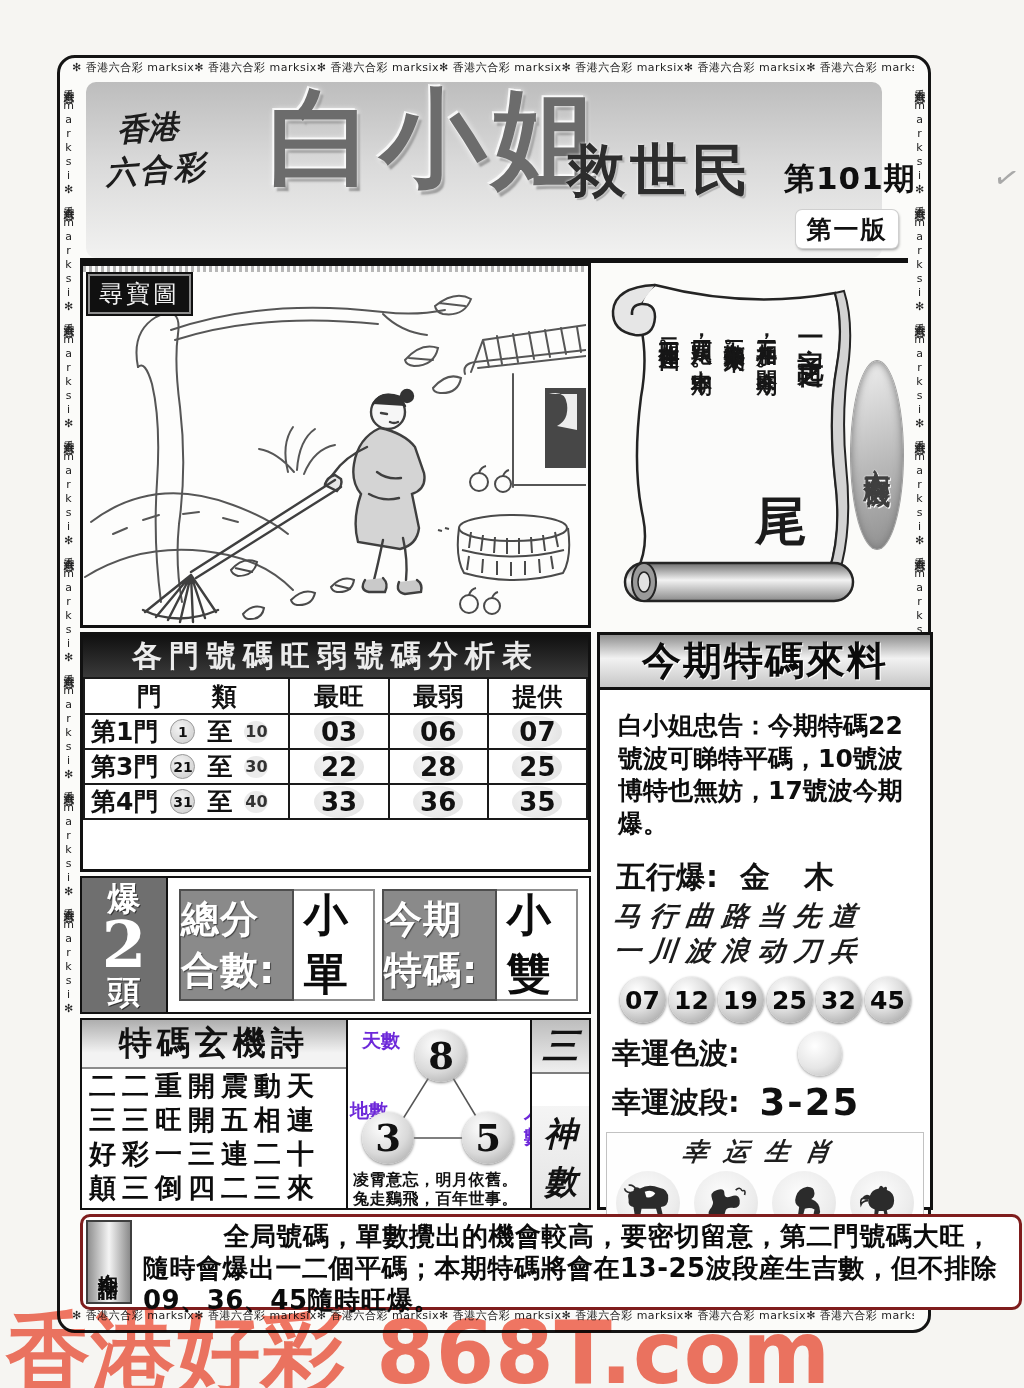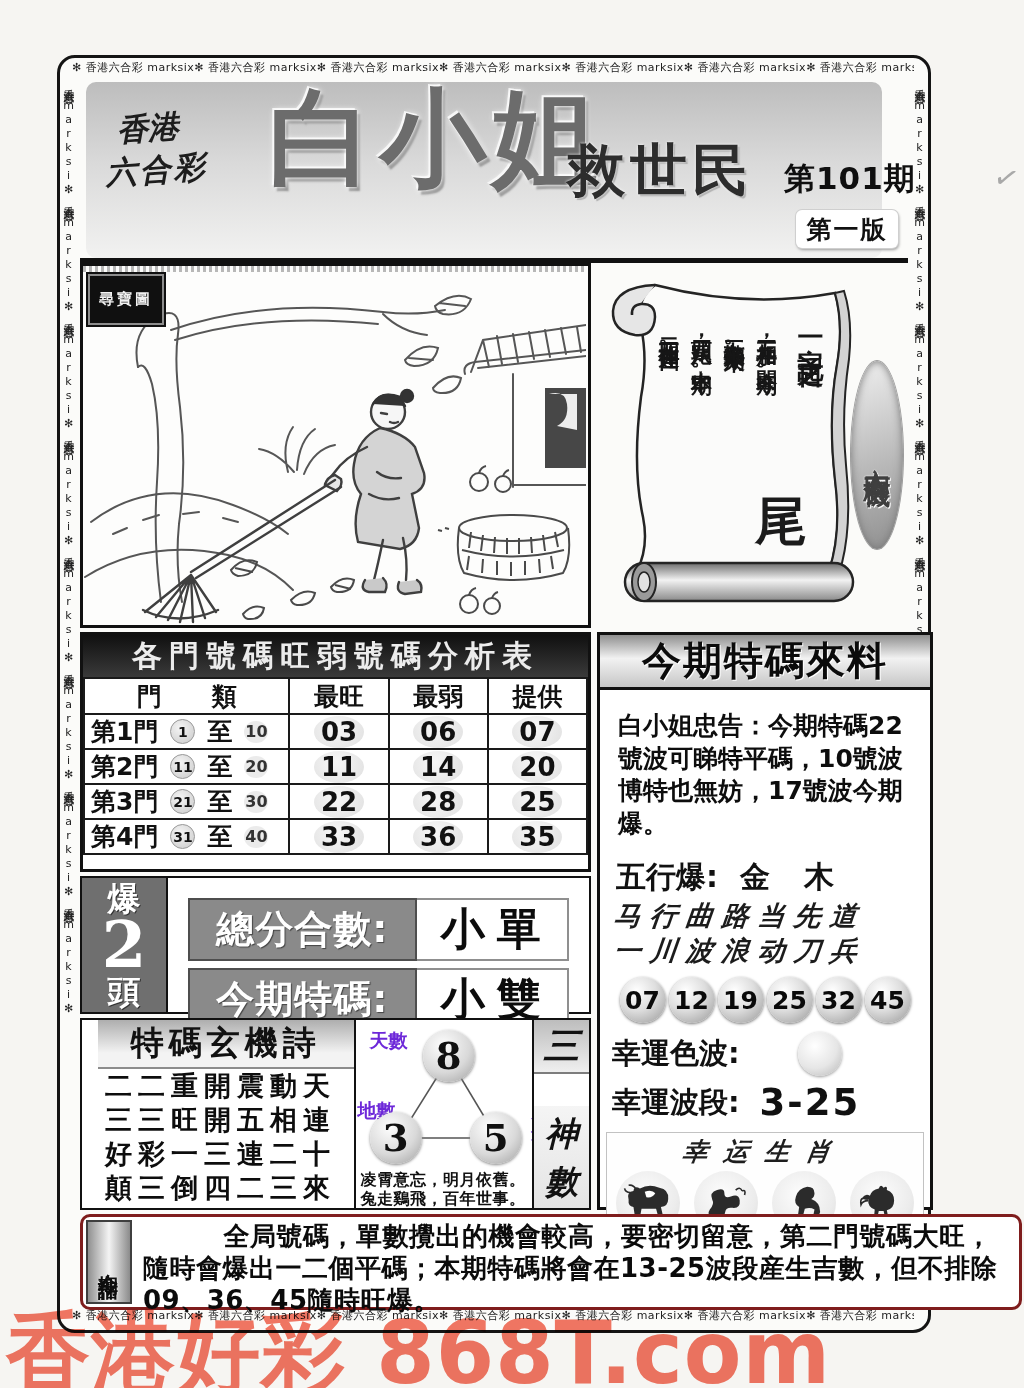--- a/index.html
+++ b/index.html
@@ -39,21 +39,21 @@
     box-shadow:0 0 0 1px #cfcfcf,1px 2px 3px #9a9a9a;display:flex;align-items:center;justify-content:center;
     font-size:25px;font-weight:900;letter-spacing:2px;}
 
   .header-rule{left:80px;top:258px;width:828px;height:5px;background:#111;}
 
   
   .pic-box{left:80px;top:263px;width:511px;height:365px;border:3px solid #111;background:#fdfdfc;box-sizing:border-box;}
   .pic-noise{left:83px;top:266px;width:503px;height:6px;
     background:repeating-linear-gradient(90deg,#9a9a9a 0 3px,#fdfdfc 3px 6px);opacity:.7;}
   .pic-label{left:88px;top:274px;background:#101010;color:#f2f2f2;border:2px solid #8d8d8d;outline:2px solid #101010;
-    padding:14px 9px;font-size:15px;font-weight:700;letter-spacing:3px;}
+    padding:2px 9px;font-size:24px;font-weight:400;letter-spacing:3px;}
   .pic-svg{left:83px;top:272px;width:503px;height:352px;}
 
   
   .scroll-area{left:597px;top:265px;width:311px;height:363px;}
   .scroll-svg{left:0;top:0;width:268px;height:362px;}
   .scroll-text{left:56px;top:58px;width:178px;height:238px;writing-mode:vertical-rl;text-orientation:upright;
     font-weight:800;font-size:21px;color:#161616;line-height:1.55;letter-spacing:2px;}
   .scroll-text .col1{font-size:26px;letter-spacing:5px;margin-left:8px;}
   .scroll-tail{left:158px;top:222px;font-size:52px;font-weight:900;color:#1b1b1b;}
   .badge{left:254px;top:96px;width:52px;height:188px;border-radius:50%;
@@ -82,30 +82,30 @@
   .numcell span{display:inline-block;background:radial-gradient(circle at 45% 35%,#f7f7f7,#e0e0e0);
     border-radius:50%;padding:1px 7px;}
 
   
   .burst{left:80px;top:876px;width:511px;height:138px;border:2px solid #111;background:#fff;box-sizing:border-box;
     display:flex;}
   .burst-left{width:84px;background:#6f6f6f;border-right:2px solid #111;color:#fff;display:flex;flex-direction:column;
     align-items:center;justify-content:center;line-height:1;}
   .burst-left .ch{font-size:33px;font-weight:900;text-shadow:1px 1px 0 #333;}
   .burst-left .num{font-size:64px;font-weight:900;font-family:"DejaVu Serif","Liberation Serif",serif;margin:-2px 0;}
-  .burst-rows{flex:1;display:flex;flex-direction:column;gap:7px;padding:20px;}
+  .burst-rows{flex:1;display:flex;flex-direction:row;gap:7px;padding:11px;}
   .burst-row{flex:1;display:flex;gap:0;}
   .burst-label{flex:1.6;background:#8a8a8a;border:2px solid #4e4e4e;color:#fff;display:flex;align-items:center;
     justify-content:center;font-size:38px;font-weight:900;letter-spacing:1px;text-shadow:1px 1px 1px #444;}
   .burst-value{flex:1;background:#fff;border:2px solid #8f8f8f;border-left:none;color:#0c0c0c;display:flex;
     align-items:center;justify-content:center;font-size:44px;font-weight:900;letter-spacing:12px;padding-left:10px;}
 
   
   .mystery{left:80px;top:1018px;width:511px;height:192px;border:2px solid #111;background:#fff;box-sizing:border-box;
-    display:flex;padding-left:16px;}
+    display:flex;}
   .poem{width:266px;border-right:2px solid #111;box-sizing:border-box;}
   .poem-title{height:47px;background:linear-gradient(180deg,#aeaeae,#f3f3f3 70%);border-bottom:2px solid #8c8c8c;
     display:flex;align-items:center;justify-content:center;font-size:33px;font-weight:900;letter-spacing:5px;}
   .poem-line{font-size:27px;font-weight:900;letter-spacing:6px;line-height:1.26;padding-left:7px;color:#0d0d0d;}
   .trinity{width:182px;position:relative;}
   .tri-label{position:absolute;font-size:19px;font-weight:900;color:#6d28d9;}
   .tri-ball{position:absolute;width:52px;height:52px;border-radius:50%;
     background:radial-gradient(circle at 38% 30%,#fdfdfd,#d9d9d9 55%,#9f9f9f);
     box-shadow:0 1px 3px #888;display:flex;align-items:center;justify-content:center;
     font-size:37px;font-weight:900;font-family:"DejaVu Serif","Liberation Serif",serif;}
@@ -291,33 +291,20 @@
               <span class="plain">10</span>
             </div>
           </td>
       <td class="numcell"><span>03</span></td>
       <td class="numcell"><span>06</span></td>
       <td class="numcell"><span>07</span></td>
     </tr>
     <tr>
       <td>
             <div class="gate-cell">
-              <span>第2門</span>
-              <span class="circ">11</span>
-              <span>至</span>
-              <span class="plain">20</span>
-            </div>
-          </td>
-      <td class="numcell"><span>11</span></td>
-      <td class="numcell"><span>14</span></td>
-      <td class="numcell"><span>20</span></td>
-    </tr>
-    <tr>
-      <td>
-            <div class="gate-cell">
               <span>第3門</span>
               <span class="circ">21</span>
               <span>至</span>
               <span class="plain">30</span>
             </div>
           </td>
       <td class="numcell"><span>22</span></td>
       <td class="numcell"><span>28</span></td>
       <td class="numcell"><span>25</span></td>
     </tr>

